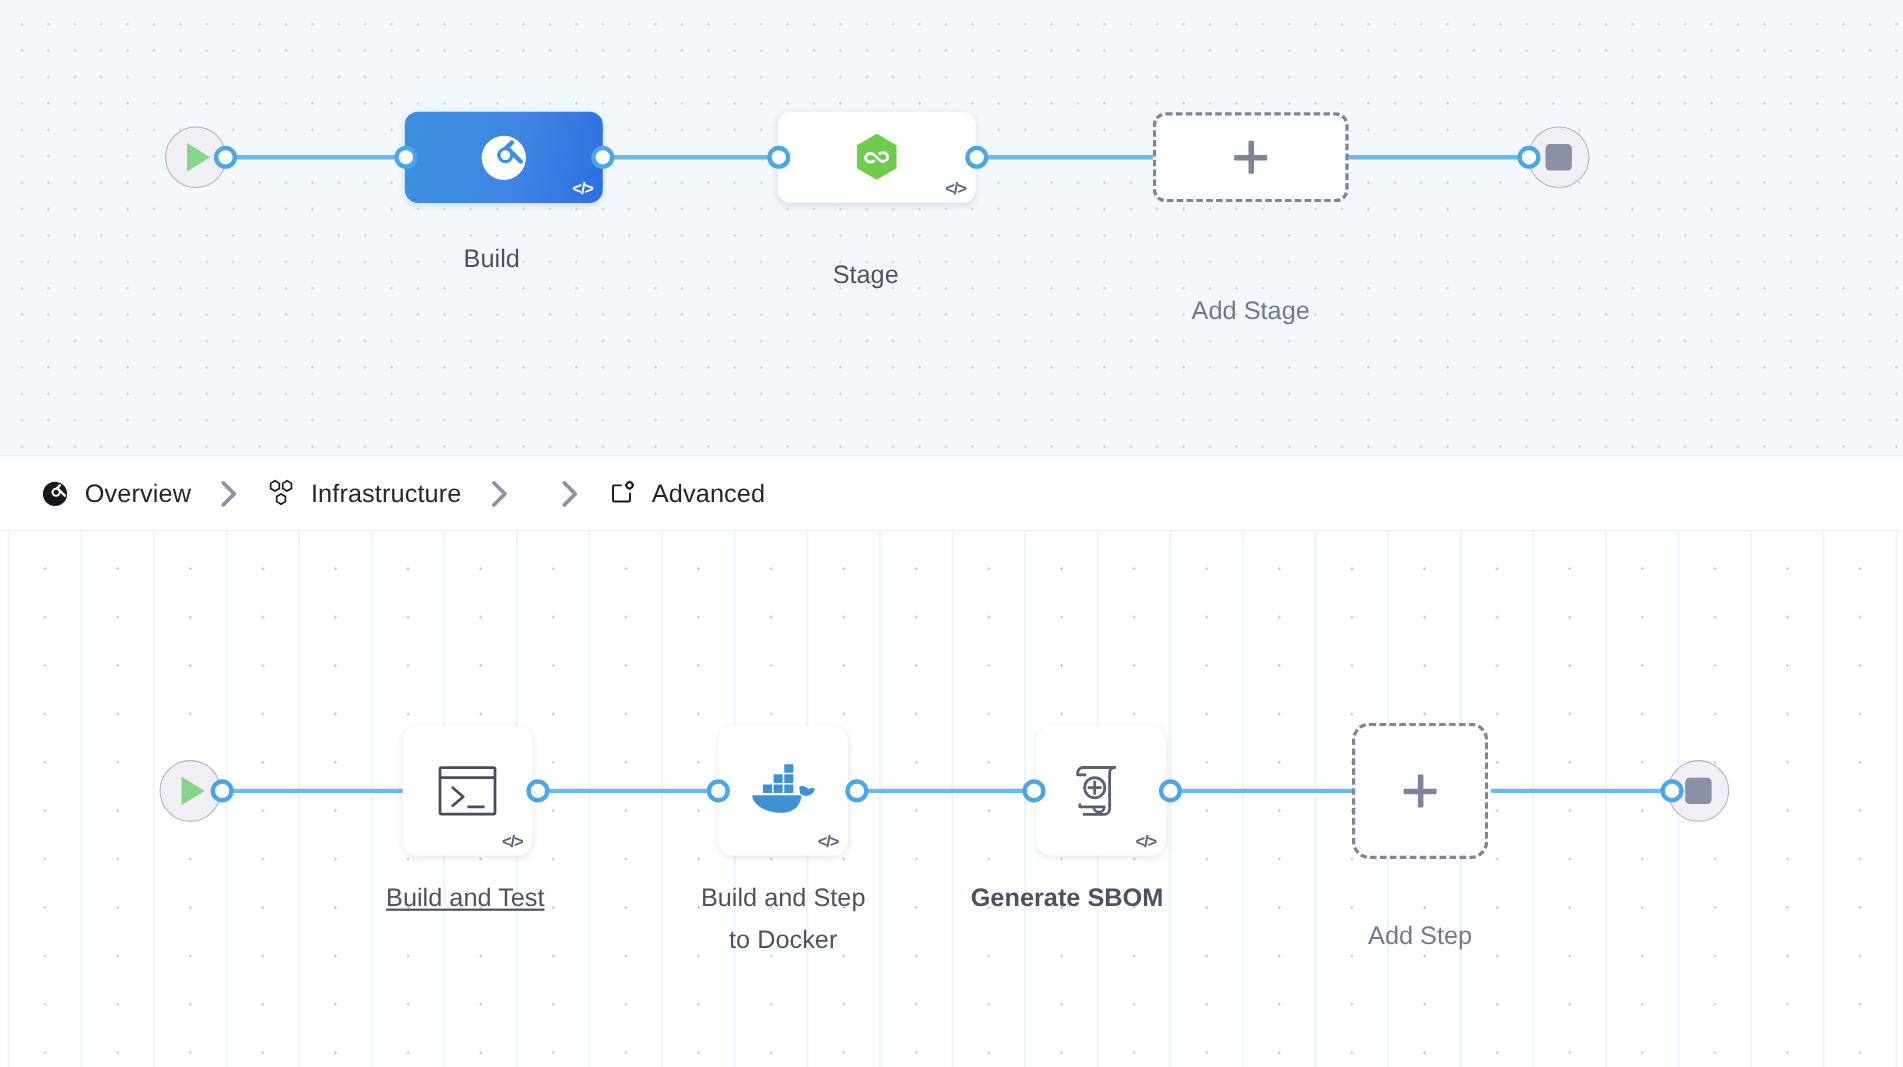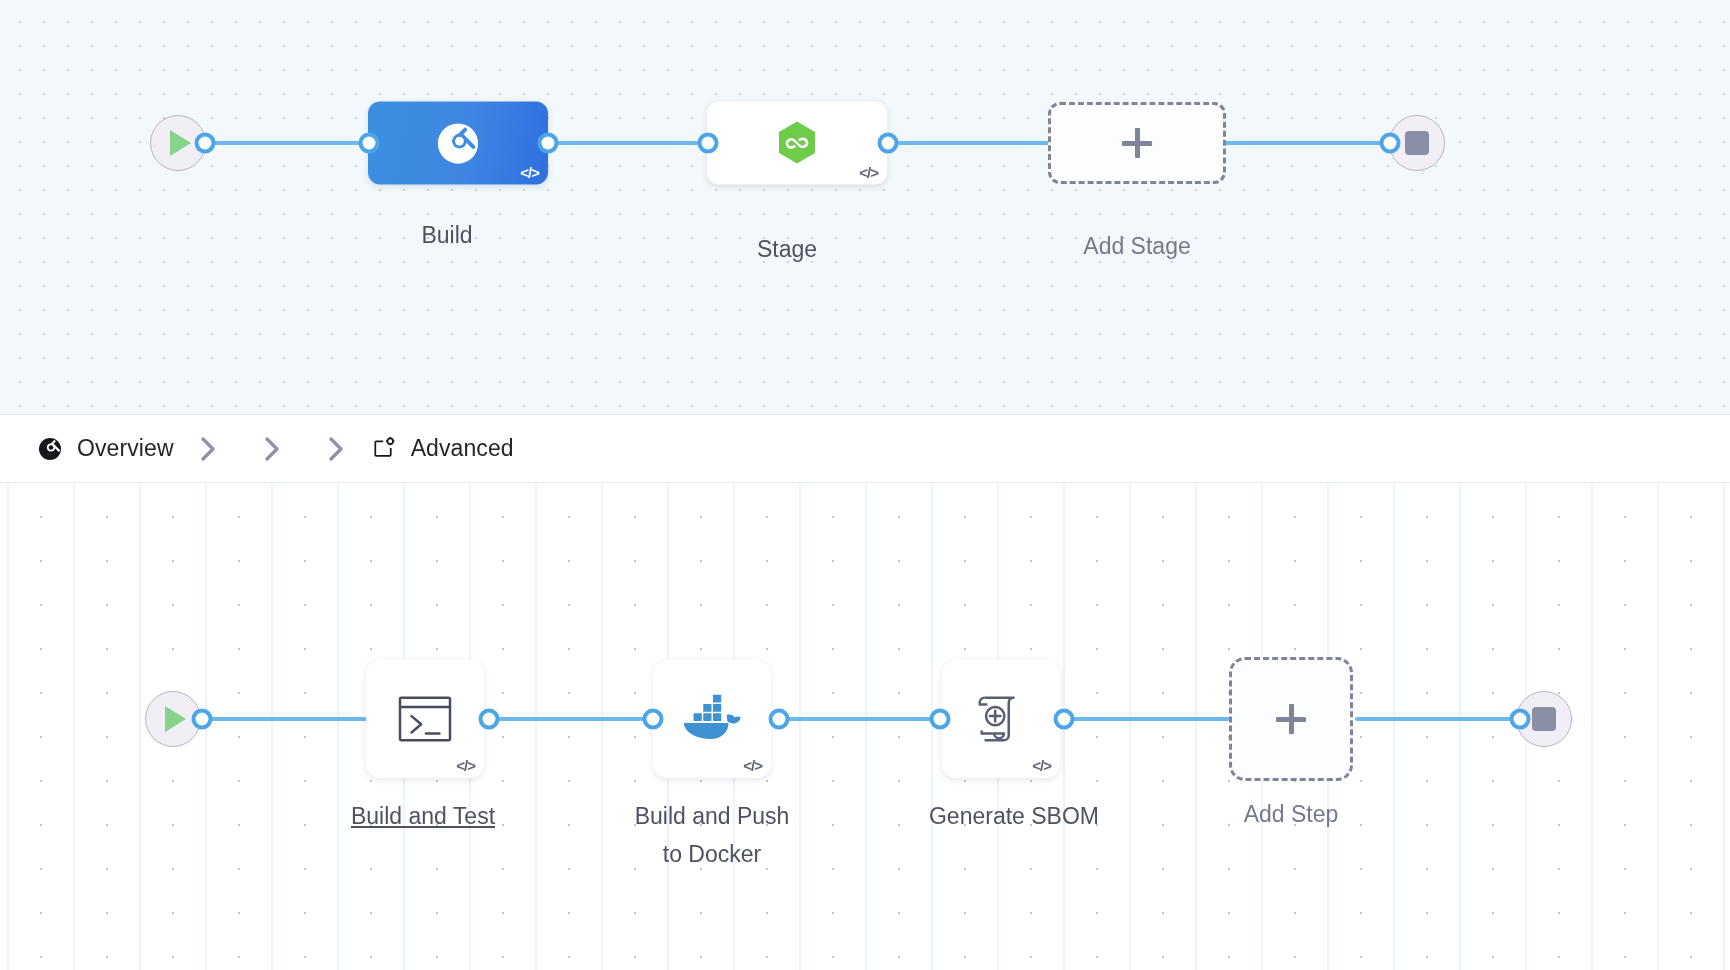--- a/index.html
+++ b/index.html
@@ -137,21 +137,21 @@
     font-size: 15px; font-weight: bold; line-height: 1;
     color: #5d6375; letter-spacing: -1px;
   }
   .stage-node.primary .code-badge { color: #ffffff; }
 
   .node-label {
     position: absolute; transform: translateX(-50%);
     font-size: 23px; color: #4c5260; text-align: center;
     line-height: 1.65; white-space: pre-line;
   }
-  .node-label.muted { color: #72798c; }
+  .node-label.muted { color: #72798c; margin-top: 36px; }
 </style>
 </head>
 <body>
 
 <div id="root">
 
   <div class="canvas-stages">
 
     <div class="edge" style="left:190px; top:141px; width:180px;"></div>
     <div class="edge" style="left:540px; top:141px; width:265px;"></div>
@@ -213,20 +213,30 @@
       </span>
       <span class="tab-label">Overview</span>
     </div>
 
     <div class="tab-sep">
       <svg width="22" height="30" viewBox="0 0 22 30">
         <path d="M6 5l10 10L6 25" fill="none" stroke="#8d93a5" stroke-width="3.4" stroke-linecap="round" stroke-linejoin="round"></path>
       </svg>
     </div>
 
+    <div class="tab">
+      <span class="tab-icon">
+        <svg width="27" height="27" viewBox="0 0 28 28" fill="none" stroke="#16181d" stroke-width="1.6">
+          <path d="M8.3 2.2 12.4 4.6v4.8L8.3 11.8 4.2 9.4V4.6L8.3 2.2Z"></path>
+          <path d="M19.7 2.2 23.8 4.6v4.8l-4.1 2.4-4.1-2.4V4.6l4.1-2.4Z"></path>
+          <path d="M14 14.6l4.1 2.4v4.8L14 24.2 9.9 21.8V17l4.1-2.4Z"></path>
+        </svg>
+      </span>
+      <span class="tab-label">Infrastructure</span>
+    </div>
 
     <div class="tab-sep">
       <svg width="22" height="30" viewBox="0 0 22 30">
         <path d="M6 5l10 10L6 25" fill="none" stroke="#8d93a5" stroke-width="3.4" stroke-linecap="round" stroke-linejoin="round"></path>
       </svg>
     </div>
 
 
     <div class="tab-sep">
       <svg width="22" height="30" viewBox="0 0 22 30">
@@ -281,37 +291,37 @@
           <rect x="26" y="12.5" width="8.5" height="8" rx="0.6"></rect>
           <rect x="36" y="12.5" width="8.5" height="8" rx="0.6"></rect>
           <rect x="36" y="3" width="8.5" height="8" rx="0.6"></rect>
           <path d="M6 32h46c0 9-7 16.5-18.5 16.5C20 48.5 11 43 8 38c-1.3-2.2-2-4-2-6Z"></path>
           <path d="M50 24c3.5-1.4 7 .2 8.5 2.4 1.8-1.3 4.6-1.4 6.1-.3-.6 3.7-3.8 6.5-7.7 6.5-2.3 0-4.6-.8-6.1-2.2L50 24Z"></path>
         </g>
       </svg>
       <span class="code-badge">&lt;/&gt;</span>
     </div>
     <div class="port" style="left:779px; top:236px;"></div>
-    <div class="node-label" style="left:712px; top:315px;">Build and Push
+    <div class="node-label" style="left:712px; top:315px;">Build and Step
 to Docker</div>
 
     <div class="port" style="left:940px; top:236px;"></div>
     <div class="node step-node" style="left:1001px; top:236px;">
       <svg width="58" height="58" viewBox="0 0 60 60" fill="none" stroke="#585f73" stroke-width="2.6">
         <path d="M13 8h30a5 5 0 0 0-5 5v34a5 5 0 0 1-5 5H13" stroke-linejoin="round"></path>
         <path d="M13 8a5 5 0 0 0-5 5v2h8" stroke-linejoin="round"></path>
         <path d="M10 45h23a5 5 0 0 1-5 5 5 5 0 0 1-5-5" stroke-linejoin="round"></path>
         <path d="M10 45v-2" stroke-linecap="round"></path>
         <circle cx="24" cy="27" r="9.5"></circle>
         <path d="M24 21.5v11M18.5 27h11" stroke-linecap="round"></path>
       </svg>
       <span class="code-badge">&lt;/&gt;</span>
     </div>
     <div class="port" style="left:1064px; top:236px;"></div>
-    <div class="node-label" style="left:1014px; top:315px;">Generate SBOM</div>
+    <div class="node-label" style="left:970px; top:315px;font-weight:bold;">Generate SBOM</div>
 
     <div class="add-node add-step-box" style="left:1291px; top:236px;">
       <span class="plus"></span>
     </div>
     <div class="node-label muted" style="left:1291px; top:313px;">Add Step</div>
 
     <div class="port" style="left:1520px; top:236px;"></div>
     <div class="endpoint" style="left:1544px; top:236px;">
       <div class="sq-stop"></div>
     </div>

